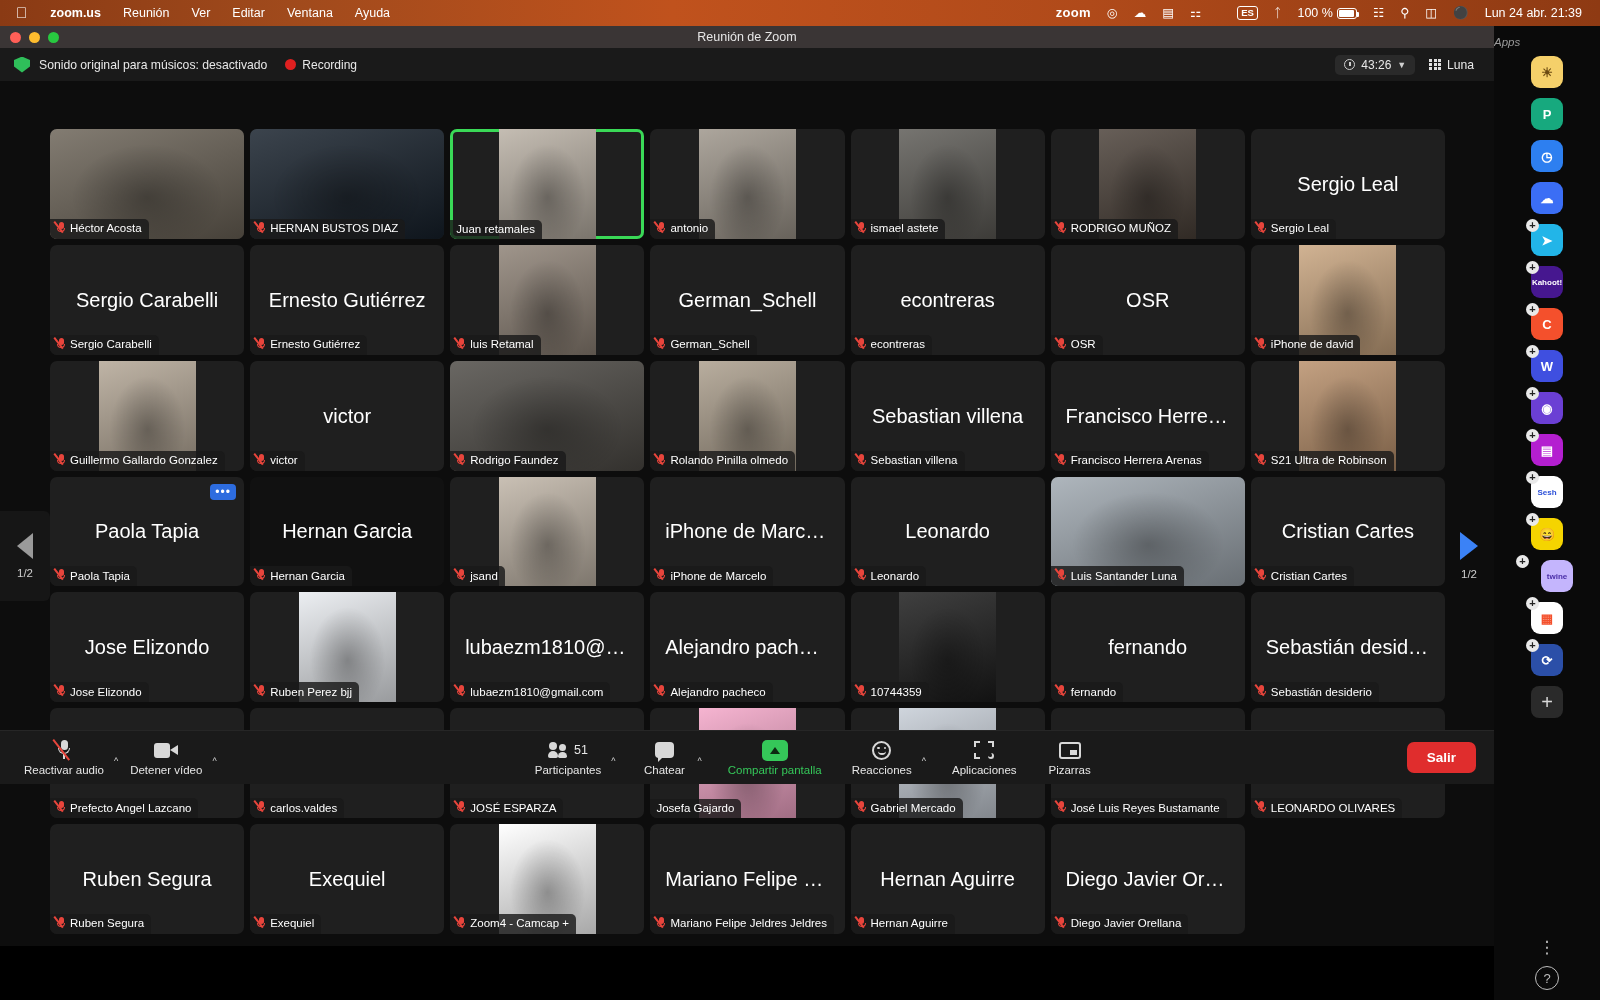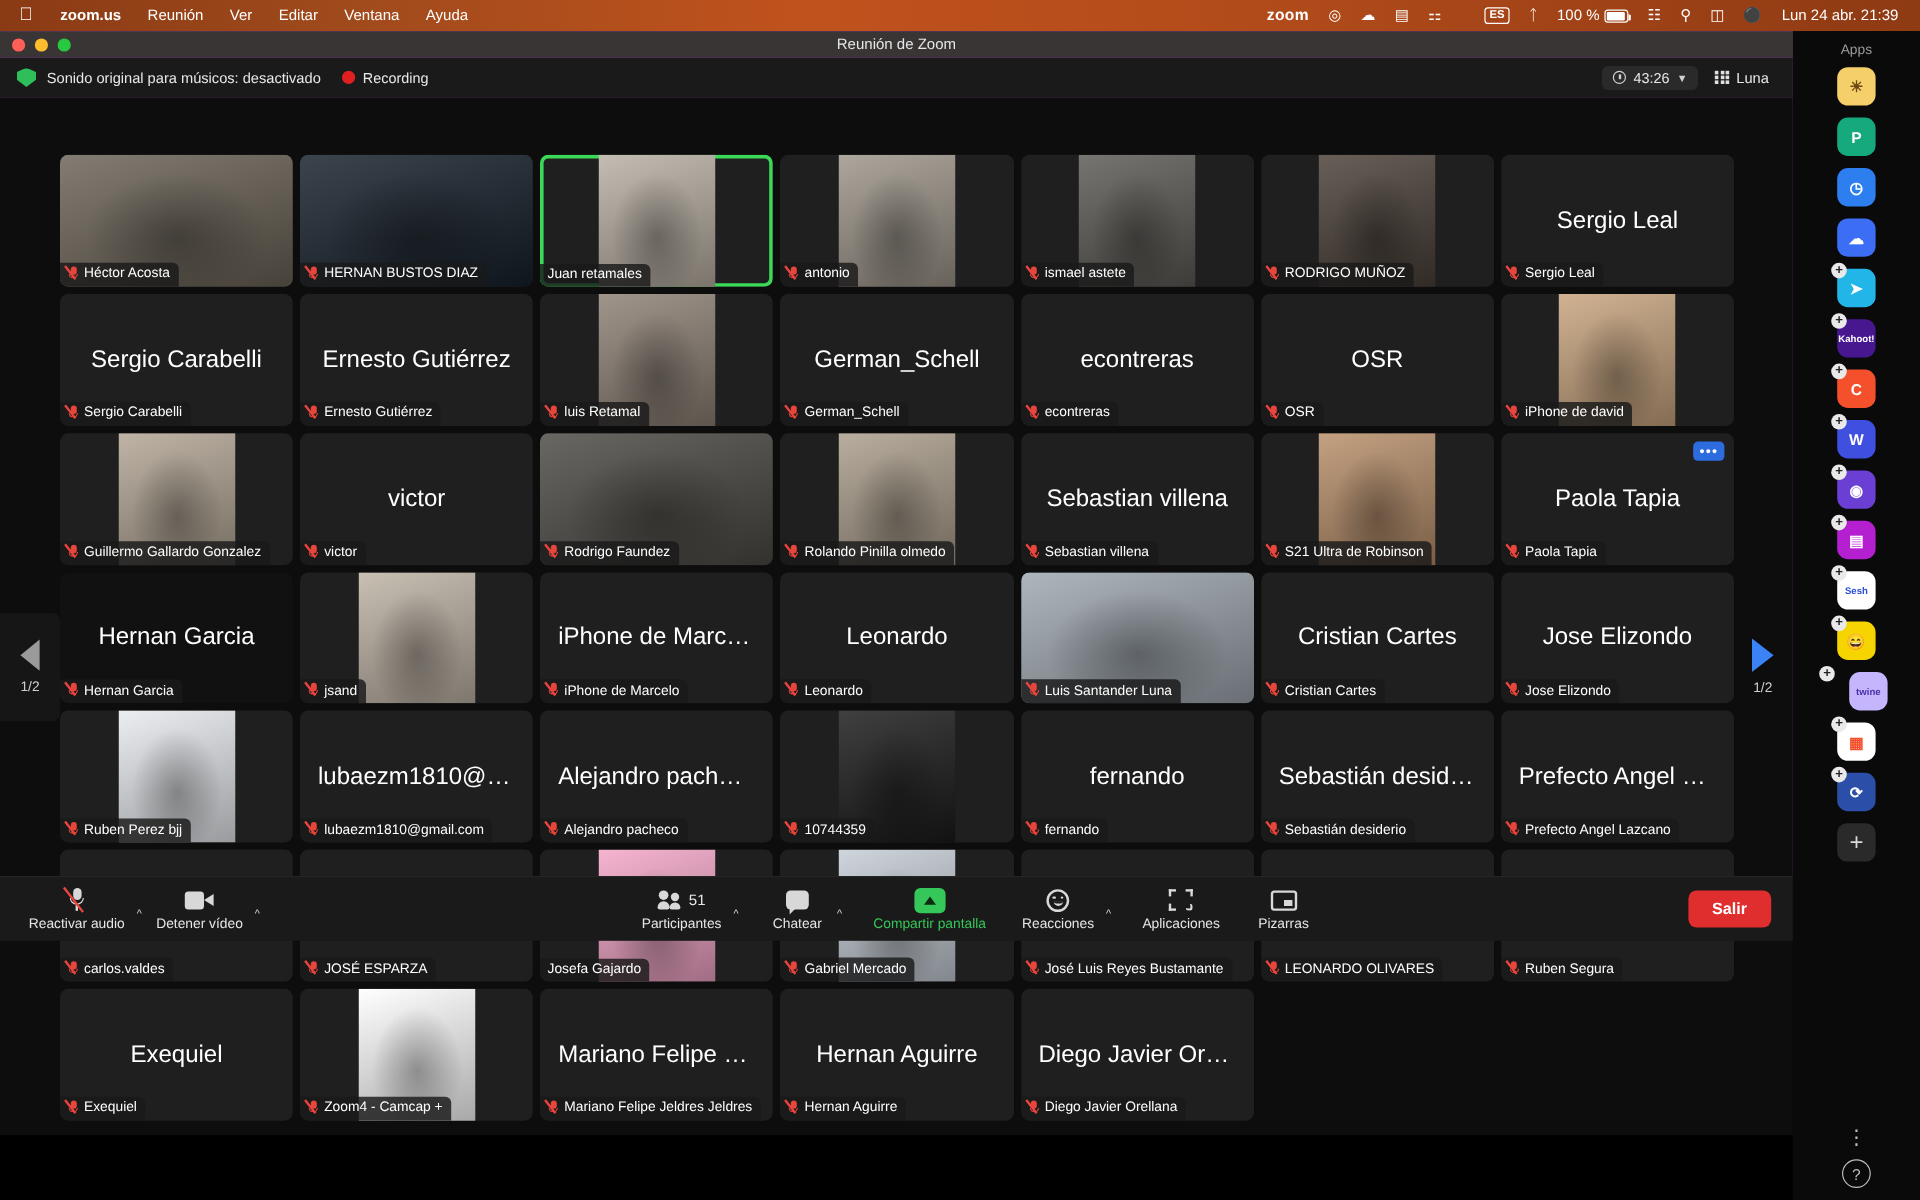--- a/index.html
+++ b/index.html
@@ -29,21 +29,21 @@
   .battico {
     display:inline-block; width:20px; height:11px; border:1.4px solid #fff;
     border-radius:3px; position:relative; margin-left:4px;
   }
   .battico:after{ content:""; position:absolute; right:-3.5px; top:3px; width:2px; height:5px; background:#fff; border-radius:0 1px 1px 0;}
   .battico i{ position:absolute; left:1px; top:1px; bottom:1px; width:15px; background:#fff; border-radius:1px; }
 
   
   #win {
     position:absolute; top:26px; left:0; width:1494px; height:758px;
-    background:#d946ef;
+    background:#737373;
   }
   #titlebar {
     height:22px; background:#3a3535; position:relative;
     display:flex; align-items:center;
   }
   .traffic { display:flex; gap:8px; padding-left:10px; }
   .dot { width:11px; height:11px; border-radius:50%; }
   .dot.r{background:#ff5f57;} .dot.y{background:#febc2e;} .dot.g{background:#28c840;}
   #titlebar .tl {
     position:absolute; left:0; right:0; text-align:center;
@@ -191,21 +191,21 @@
   .appsIco s{left:0;bottom:0;border-right:none;border-top:none;}
   .appsIco u{right:0;bottom:0;border-left:none;border-top:none;border-radius:50%;}
   .boardIco{ width:22px;height:17px;border:2px solid #d8d8d8;border-radius:3px;position:relative;}
   .boardIco b{position:absolute;right:2px;bottom:2px;width:7px;height:5px;background:#d8d8d8;}
 
   
   #dock {
     position:absolute; top:26px; right:0; width:106px; height:974px;
     background:#0a0a0a; overflow:hidden;
   }
-  #dock .appshdr{ color:#9a9a9a; font-size:11.5px; text-align:center; padding:10px 0 6px;}
+  #dock .appshdr{ color:#9a9a9a; font-size:11.5px; padding:10px 0 6px;font-style:italic;}
   .apps { display:flex; flex-direction:column; align-items:center; gap:10px; padding-top:2px;}
   .appwrap{ position:relative; }
   .app {
     width:32px;height:32px;border-radius:9px;
     display:flex;align-items:center;justify-content:center;
     font-size:13px; font-weight:bold; color:#fff; overflow:hidden;
   }
   .plusbadge{
     position:absolute; left:-5px; top:-5px; width:13px;height:13px;border-radius:50%;
     background:#e9e9e9; color:#222; font-size:11px; line-height:12px; text-align:center; font-weight:bold;
@@ -496,20 +496,31 @@
           <div class="nm">
             <span class="mutico">
               <b></b>
               <s></s>
               <u></u>
             </span>
             <span>Sebastian villena</span>
           </div>
         </div>
         <div class="tile">
+          <div class="bigname">Francisco Herrera...</div>
+          <div class="nm">
+            <span class="mutico">
+              <b></b>
+              <s></s>
+              <u></u>
+            </span>
+            <span>Francisco Herrera Arenas</span>
+          </div>
+        </div>
+        <div class="tile">
           <div class="vid partial" style="background: radial-gradient(at 50% 62%, rgba(0, 0, 0, 0.3) 0%, rgba(0, 0, 0, 0) 55%), linear-gradient(160deg, rgba(255, 255, 255, 0.16), rgba(0, 0, 0, 0.34)) rgb(184, 143, 106);"></div>
           <div class="nm">
             <span class="mutico">
               <b></b>
               <s></s>
               <u></u>
             </span>
             <span>S21 Ultra de Robinson</span>
           </div>
         </div>

